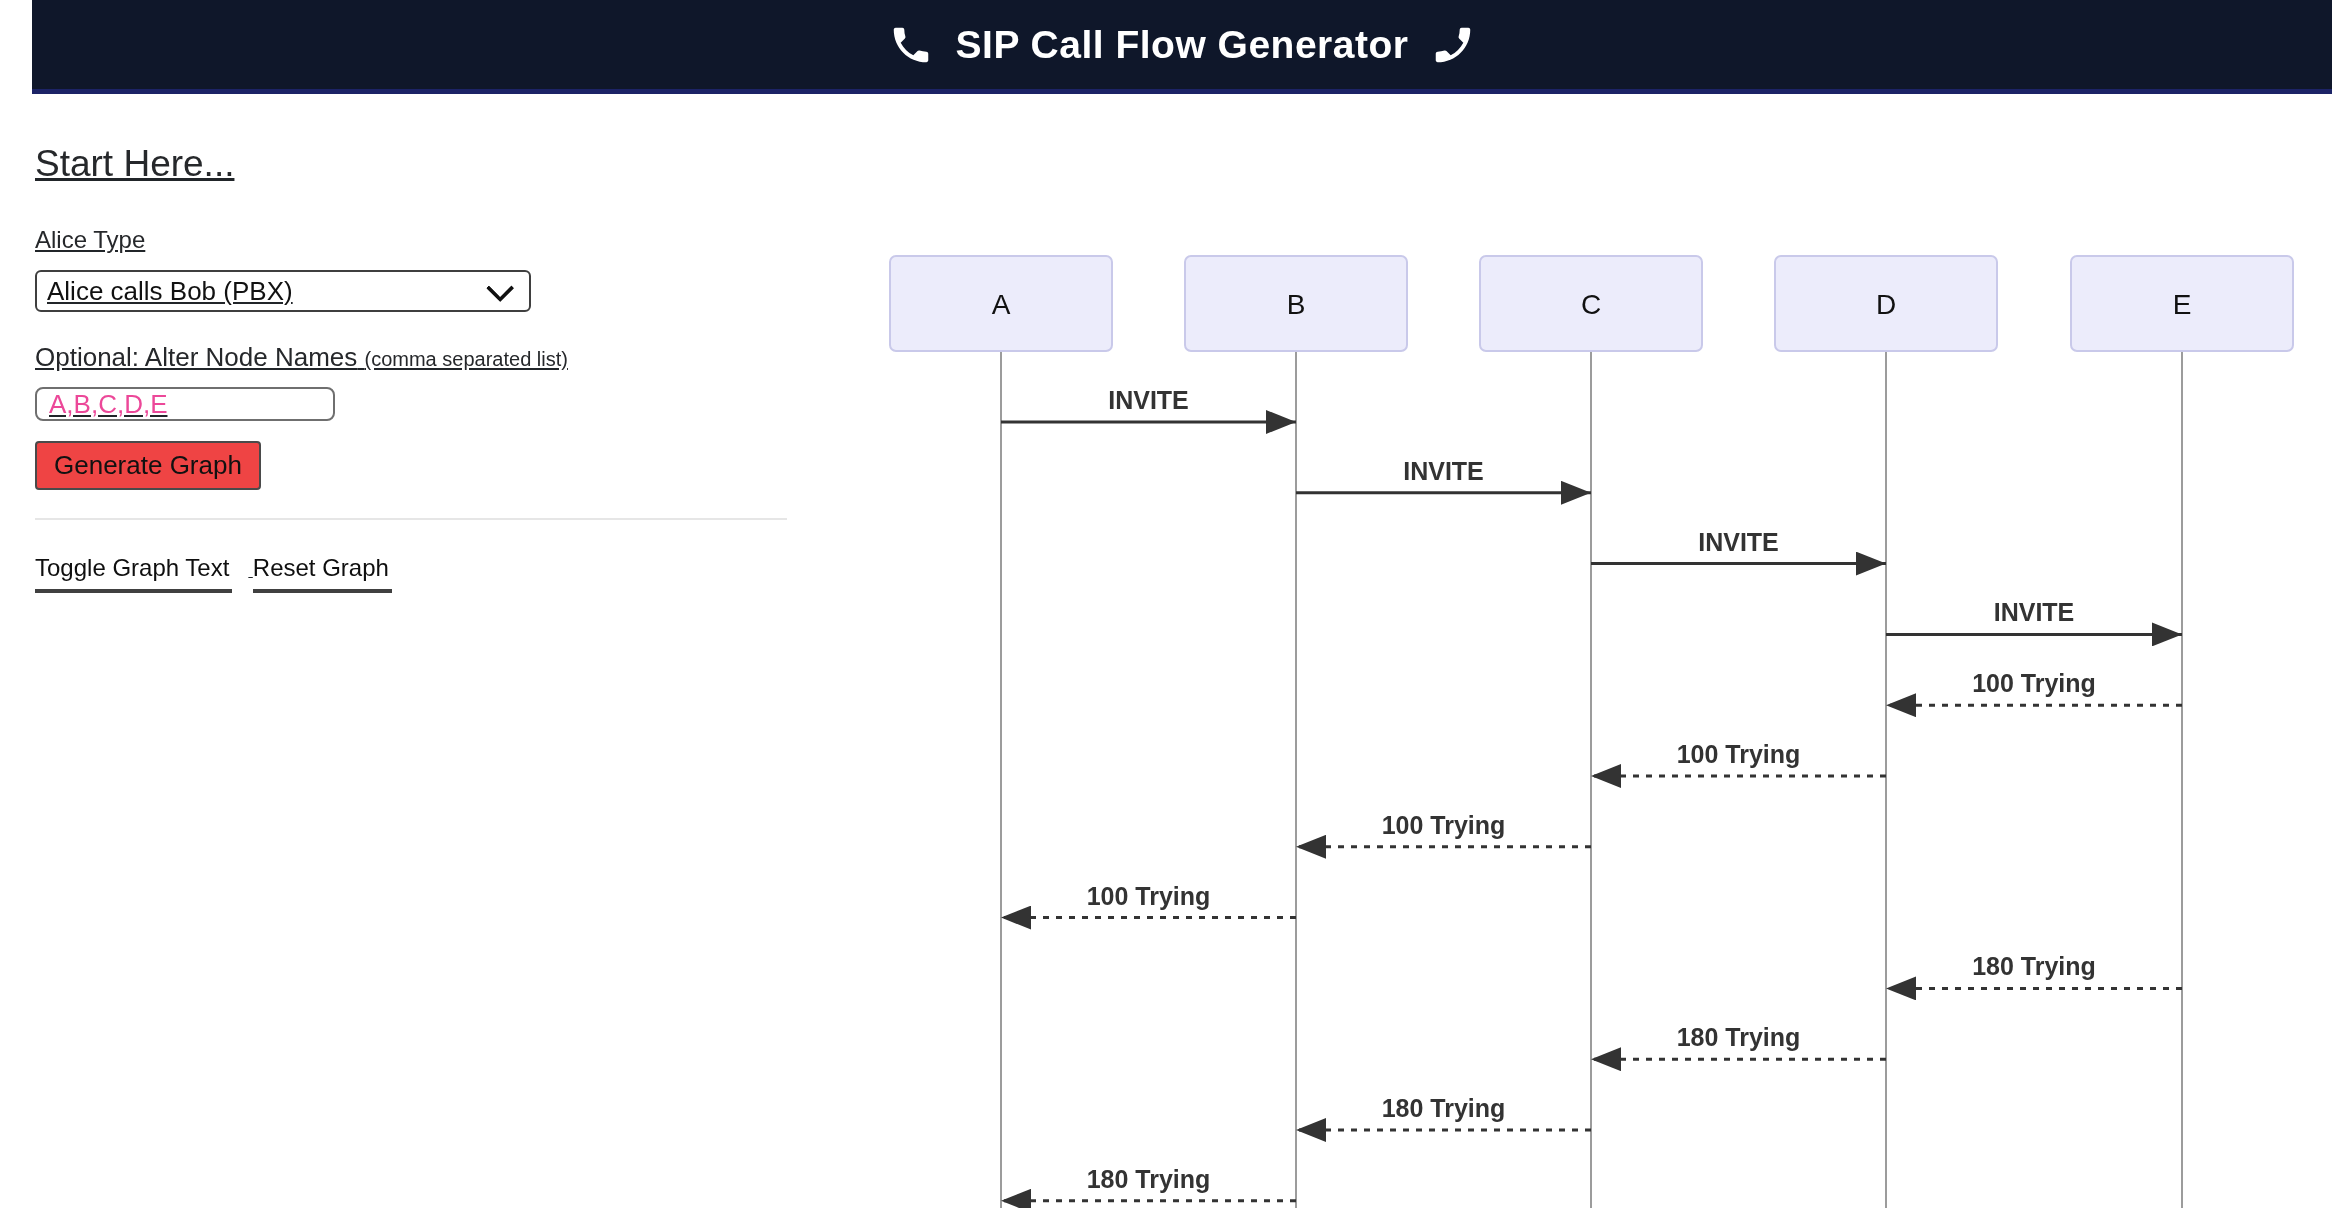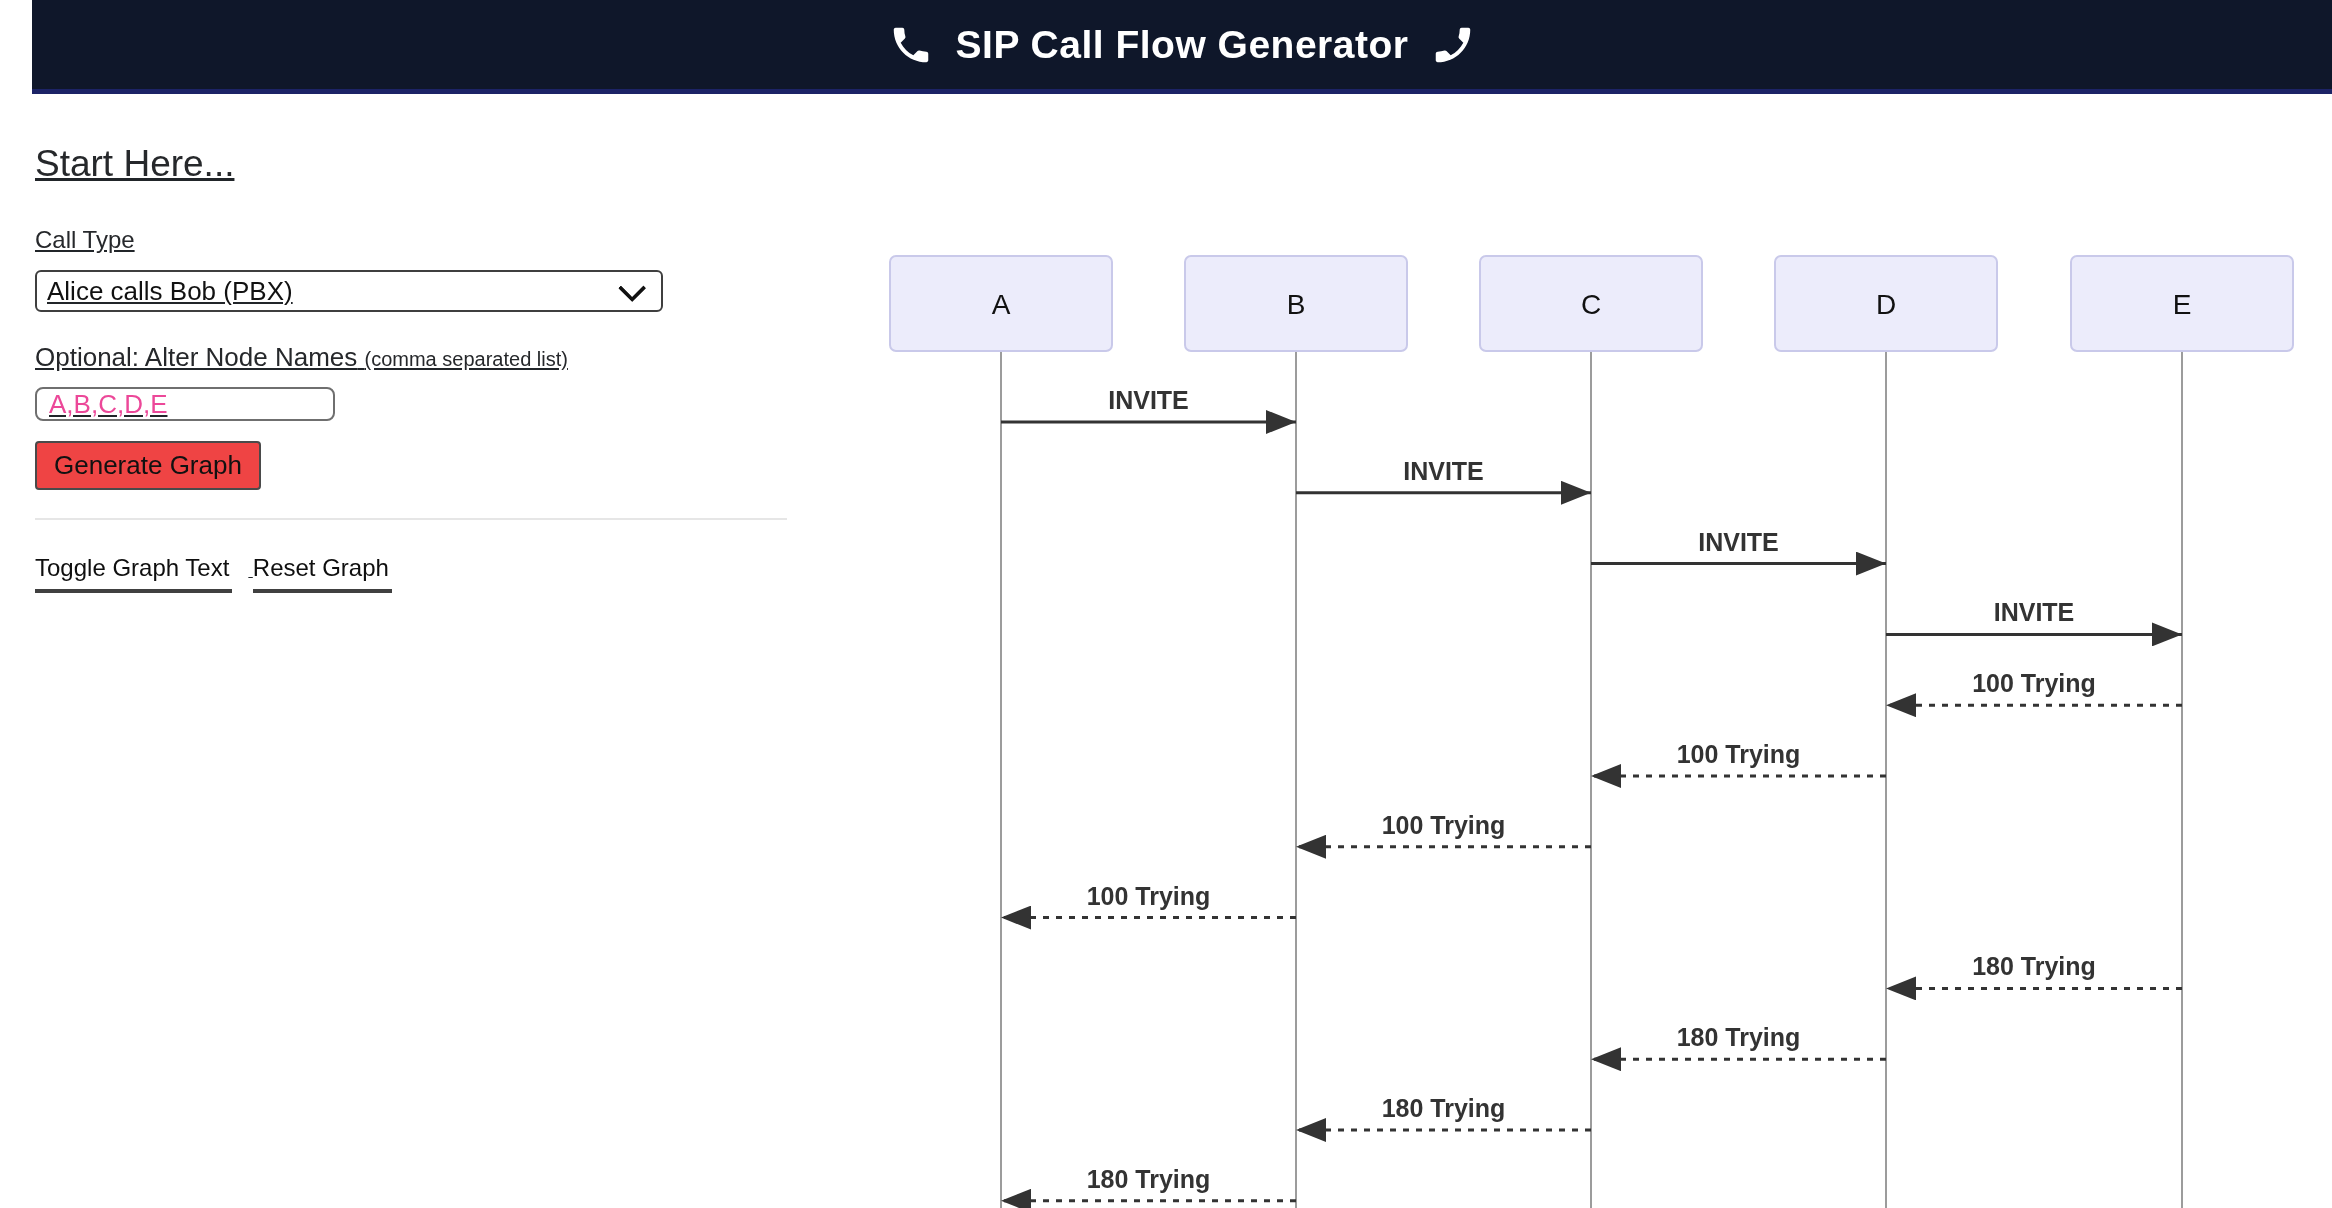--- a/index.html
+++ b/index.html
@@ -14,21 +14,21 @@
   }
   .app-header h1{margin:0;color:#ffffff;font-size:39px;font-weight:700;letter-spacing:.5px;}
   .phone-icon{width:46px;height:46px;fill:#ffffff;}
   .mirror{transform:scaleX(-1);}
   
   .panel{position:absolute;left:35px;top:142px;width:790px;text-decoration:underline;}
   .panel h2{margin:0;font-size:37px;font-weight:400;color:#26282b;line-height:1.2;}
   .panel .subheading{margin:26px 0 0 0;font-size:24px;font-weight:700;color:#26282b;}
   .panel .field-label{display:block;margin-top:40px;font-size:24px;color:#26282b;}
   .fake-select{
-    margin-top:16px;width:628px;height:42px;border:2px solid #3f3f3f;border-radius:6px;
+    margin-top:16px;width:496px;height:42px;border:2px solid #3f3f3f;border-radius:6px;
     display:flex;align-items:center;justify-content:space-between;
     padding:0 16px 0 10px;box-sizing:border-box;background:#ffffff;cursor:default;
   }
   .fake-select .value{font-size:26px;color:#111111;}
   .chevron{
     width:16px;height:16px;border-left:4px solid #111;border-bottom:4px solid #111;
     transform:rotate(-45deg) translateY(-4px);border-radius:1px;
   }
   .optional-label{margin:30px 0 0 0;font-size:26px;color:#26282b;}
   .optional-label .note{font-size:20px;}
@@ -60,21 +60,21 @@
   </svg>
   <h1>SIP Call Flow Generator</h1>
   <svg class="phone-icon mirror" viewBox="0 0 24 24">
     <path d="M6.62 10.79c1.44 2.83 3.76 5.14 6.59 6.59l2.2-2.21c.27-.27.67-.36 1.02-.24 1.12.37 2.33.57 3.57.57.55 0 1 .45 1 1V20c0 .55-.45 1-1 1-9.39 0-17-7.61-17-17 0-.55.45-1 1-1h3.5c.55 0 1 .45 1 1 0 1.25.2 2.45.57 3.57.11.35.03.74-.25 1.02l-2.2 2.2z"></path>
   </svg>
 </header>
 
 <aside class="panel">
   <h2>Start Here...</h2>
 
-  <label class="field-label">Call Type</label>
+  <label class="field-label">Alice Type</label>
   <div class="fake-select">
     <span class="value">Alice calls Bob (PBX)</span>
     <span class="chevron"></span>
   </div>
 
   <p class="optional-label">
     <span>Optional: Alter Node Names</span>
     <span class="note">(comma separated list)</span>
   </p>
   <input class="node-input" type="text" value="A,B,C,D,E" style="">

